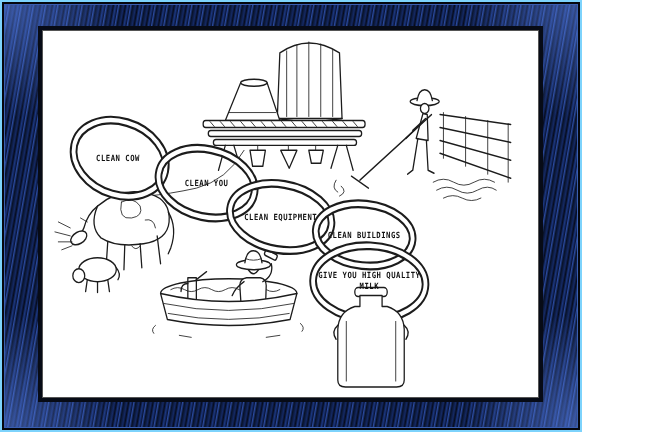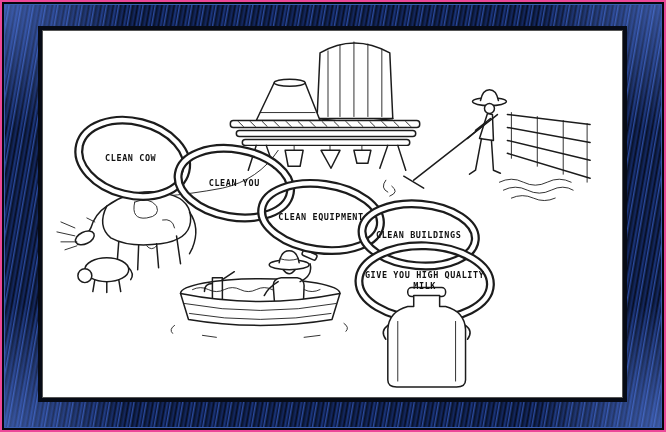--- a/index.html
+++ b/index.html
@@ -1,18 +1,18 @@
 <!DOCTYPE html>
 <html><head>
 <meta charset="utf-8">
 <style>
   html,body { margin:0; padding:0; background:#ffffff; }
   .page {
-    position:relative; width:666px; height:432px; overflow:hidden;
-    background:#ec4899;
+    position:relative; width:582px; height:432px; overflow:hidden;
+    background:#7dd3fc;
     font-family:"Liberation Sans", sans-serif;
   }
   .frame {
     position:absolute; inset:2px;
     border:2px solid #05070d;
     background:
       radial-gradient(circle at 0% 0%, rgba(95,135,235,.55), transparent 16%),
       radial-gradient(circle at 100% 0%, rgba(95,135,235,.5), transparent 16%),
       radial-gradient(circle at 0% 100%, rgba(95,135,235,.5), transparent 16%),
       radial-gradient(circle at 100% 100%, rgba(95,135,235,.55), transparent 16%),

